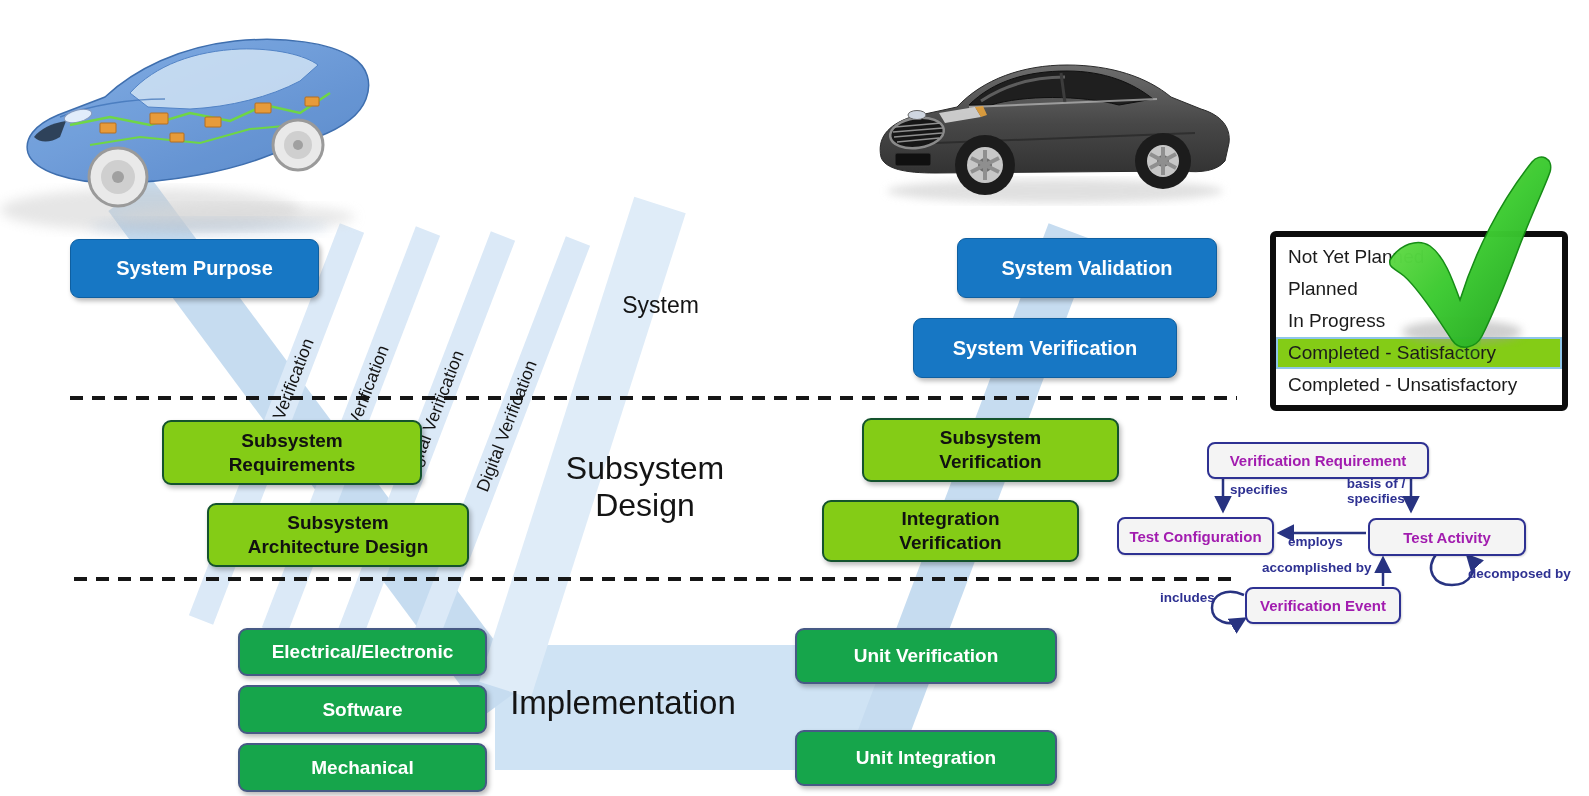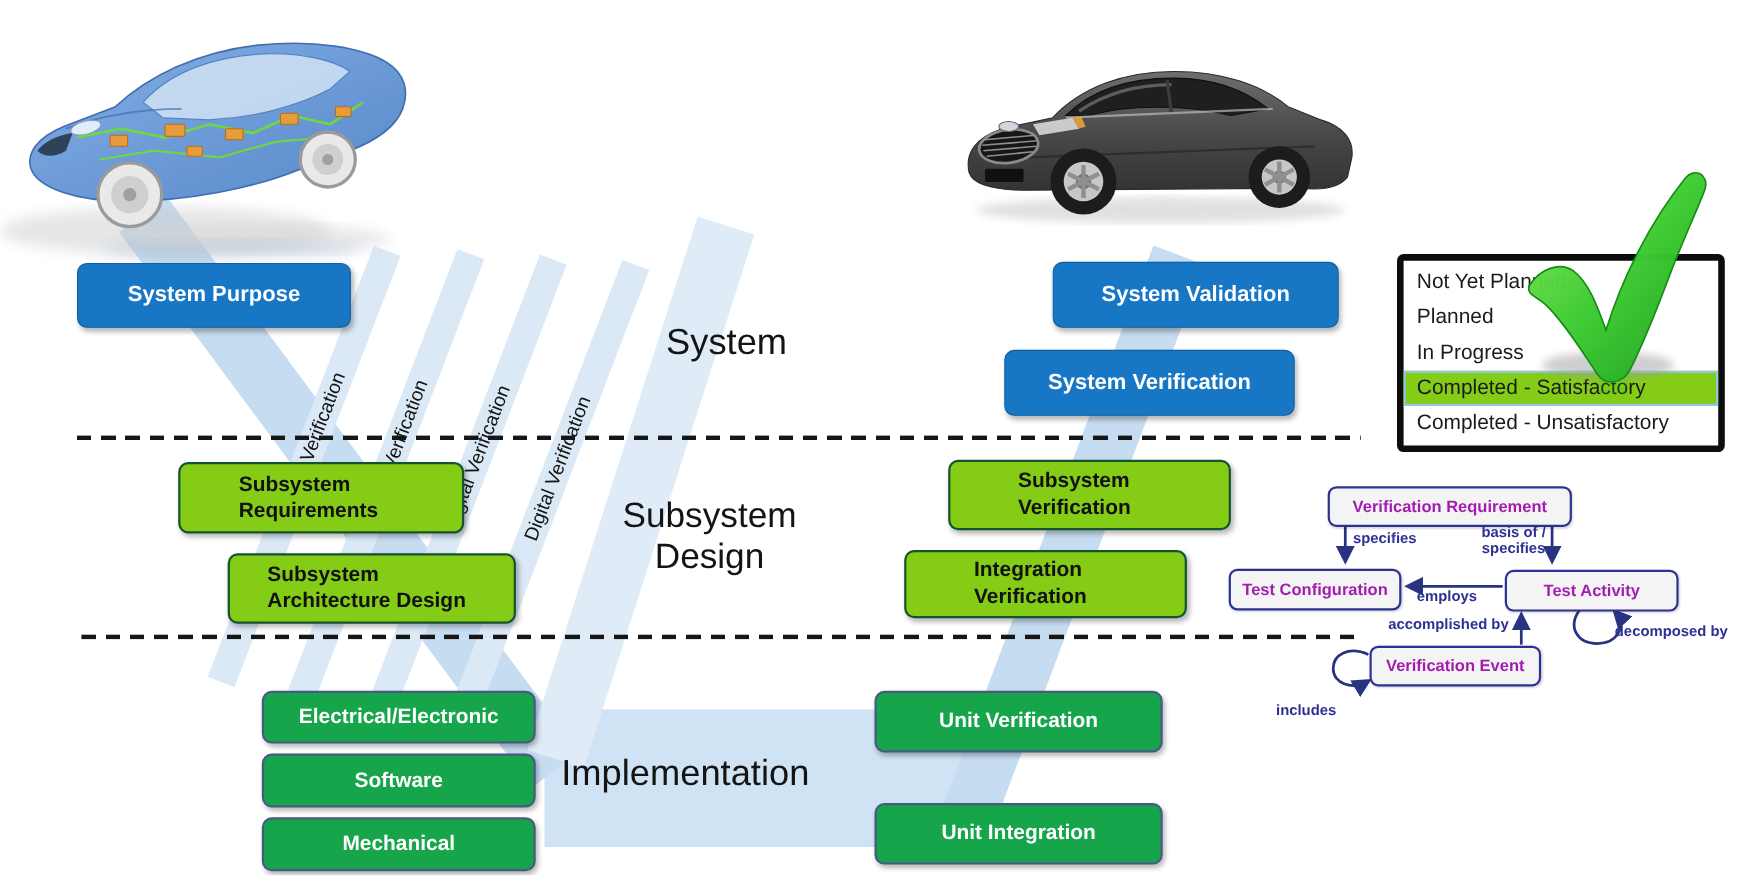--- a/index.html
+++ b/index.html
@@ -11,21 +11,21 @@
   
   .dash{position:absolute;height:4px;z-index:1;
         background:repeating-linear-gradient(90deg,#161616 0 13px,transparent 13px 22px);}
 
   
   .stripe-text{position:absolute;z-index:2;font-size:17.5px;color:#141414;white-space:nowrap;
                transform:translate(-50%,-50%) rotate(-69deg);}
 
   
   .vbox{position:absolute;z-index:3;display:flex;align-items:center;justify-content:center;
-        text-align:left;border-radius:9px;font-weight:bold;
+        text-align:center;border-radius:9px;font-weight:bold;
         box-shadow:2px 3px 5px rgba(0,0,0,0.28);}
   .vbox .inner{display:inline-block;line-height:1.25;}
   .blue  {background:#1777c4;border:1px solid #0f5fa0;color:#ffffff;font-size:20px;}
   .yellow{background:#84cc16;border:2px solid #14532d;color:#111111;font-size:19px;}
   .green {background:#16a54b;border:2px solid #475a85;color:#ffffff;font-size:19px;}
 
   
   .level-label{position:absolute;z-index:3;color:#141414;text-align:center;line-height:1.15;}
 
   
@@ -98,21 +98,21 @@
   <div class="vbox yellow" style="left:822px;top:500px;width:253px;height:58px;">
     <span class="inner" style="width:130px;">Integration Verification</span>
     </div>
   <div class="vbox green" style="left:795px;top:628px;width:258px;height:52px;">
     <span class="inner">Unit Verification</span>
     </div>
   <div class="vbox green" style="left:795px;top:730px;width:258px;height:52px;">
     <span class="inner">Unit Integration</span>
     </div>
 
-  <div class="level-label" style="left:588px;top:292px;width:145px;font-size:33px;">System</div>
+  <div class="level-label" style="left:588px;top:292px;width:145px;font-size:23px;">System</div>
   <div class="level-label" style="left:545px;top:450px;width:200px;font-size:32px;">Subsystem Design</div>
   <div class="level-label" style="left:498px;top:684px;width:250px;font-size:33px;">Implementation</div>
 
   <svg class="abs" style="left:0;top:5px;z-index:4;" width="400" height="235" viewBox="0 0 400 235">
     <defs>
       <linearGradient id="bluebody" x1="0" y1="0" x2="1" y2="1">
         <stop offset="0" stop-color="#7aa9e4"></stop>
           <stop offset="1" stop-color="#4a7ec6"></stop>
       </linearGradient>
       <filter id="soft1">
@@ -252,15 +252,15 @@
     </div>
   <div class="ent-node" style="left:1245px;top:587px;width:152px;height:33px;">
     <span>Verification Event</span>
     </div>
 
   <div class="ent-label" style="left:1230px;top:483px;">specifies</div>
   <div class="ent-label" style="left:1338px;top:477px;width:76px;text-align:center;white-space:normal;">basis of / specifies</div>
   <div class="ent-label" style="left:1288px;top:535px;">employs</div>
   <div class="ent-label" style="left:1262px;top:561px;">accomplished by</div>
   <div class="ent-label" style="left:1468px;top:567px;">decomposed by</div>
-  <div class="ent-label" style="left:1160px;top:591px;margin-top:48px;">includes</div>
+  <div class="ent-label" style="left:1160px;top:591px;">includes</div>
 
 </div>
 
 </body></html>

